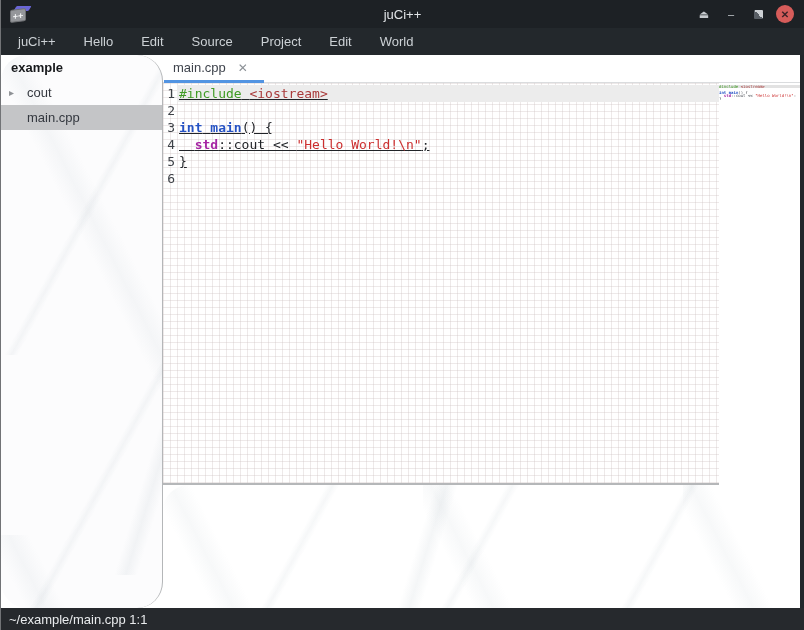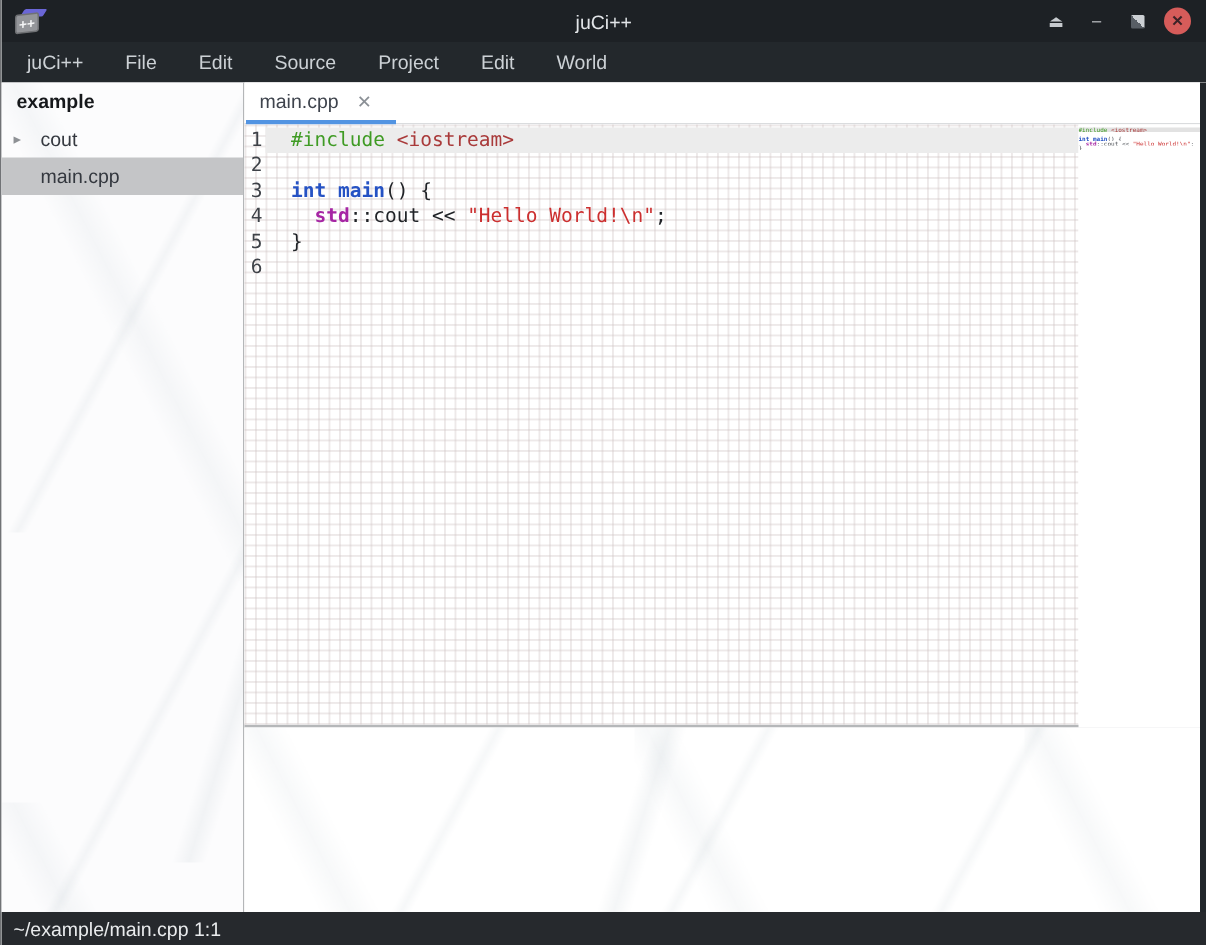--- a/index.html
+++ b/index.html
@@ -24,20 +24,21 @@
   .menubar{height:27px;background:var(--menubar-bg);display:flex;align-items:center;padding-left:11px;color:#ccd1d5;flex:none;}
   .menu-item{margin-right:16px;padding:0 6px;cursor:default;}
   
   .main-row{flex:1;display:flex;min-height:0;position:relative;}
   .texture{
     background-image:
       linear-gradient(107deg, transparent 47%, rgba(100,125,140,.07) 49%, transparent 51%),
       linear-gradient(63deg,  transparent 46%, rgba(100,125,140,.05) 50%, transparent 54%),
       linear-gradient(118deg, transparent 48%, rgba(100,125,140,.06) 50%, transparent 52%);
     background-size: 420px 520px, 260px 480px, 180px 300px;
+    border-radius: 26px;
   }
   .sidebar{width:162px;flex:none;background-color:#fcfcfd;border-right:1px solid #b4b6b8;box-sizing:border-box;
            display:flex;flex-direction:column;}
   .side-root{height:25px;display:flex;align-items:center;padding-left:10px;font-weight:bold;color:#16181b;}
   .tree-row{height:25px;display:flex;align-items:center;padding-left:26px;position:relative;color:#34383f;cursor:default;}
   .tree-row.selected{background:var(--selected-row);}
   .expander{position:absolute;left:8px;top:0;bottom:0;display:flex;align-items:center;color:#8e9195;font-size:10px;}
   
   .right-pane{flex:1;display:flex;flex-direction:column;position:relative;min-width:0;background:#fff;}
   .tabbar{height:28px;flex:none;background:#fff;border-bottom:1px solid #dadcde;display:flex;box-sizing:border-box;}
@@ -48,21 +49,21 @@
   .code-region{position:absolute;left:0;top:0;width:556px;height:100%;
     background-image:
       linear-gradient(rgba(205,192,192,.35) 1px, transparent 1px),
       linear-gradient(90deg, rgba(205,192,192,.35) 1px, transparent 1px);
     background-size:7px 7px;}
   .line-highlight{position:absolute;left:14px;right:0;height:17px;background:var(--line-highlight);}
   #code-lines{position:relative;padding-top:2px;font-family:"DejaVu Sans Mono",monospace;
               font-size:13px;line-height:17px;color:var(--code-text);}
   .code-line{display:flex;height:17px;}
   .gutter{width:12px;text-align:right;color:var(--gutter-text);flex:none;}
-  .code{margin-left:19px;white-space:pre;}
+  .code{margin-left:4px;white-space:pre;text-decoration:underline;}
   .tok-preproc{color:var(--tok-preproc);}
   .tok-include{color:var(--tok-include);}
   .tok-keyword{color:var(--tok-keyword);font-weight:bold;}
   .tok-function{color:var(--tok-function);font-weight:bold;}
   .tok-namespace{color:var(--tok-namespace);font-weight:bold;}
   .tok-string{color:var(--tok-string);}
   .minimap{position:absolute;left:556px;top:0;right:4px;height:100%;background:#fff;overflow:hidden;
            font-family:"DejaVu Sans Mono",monospace;font-size:4px;line-height:3px;padding-top:2px;color:#4a4e54;}
   .mm-line{height:3px;white-space:pre;overflow:hidden;}
   .mm-line.hl{background:#e2e2e2;}
@@ -94,21 +95,21 @@
         <span class="ctrl-max-box"></span>
       </div>
       <div class="ctrl ctrl-close">
         <span>✕</span>
       </div>
     </div>
   </div>
 
   <div class="menubar" id="menubar">
       <div class="menu-item">juCi++</div>
-      <div class="menu-item">File</div>
+      <div class="menu-item">Hello</div>
       <div class="menu-item">Edit</div>
       <div class="menu-item">Source</div>
       <div class="menu-item">Project</div>
       <div class="menu-item">Edit</div>
       <div class="menu-item">World</div>
     </div>
 
   <div class="main-row">
     <aside class="sidebar texture">
       <div class="side-root">example</div>

